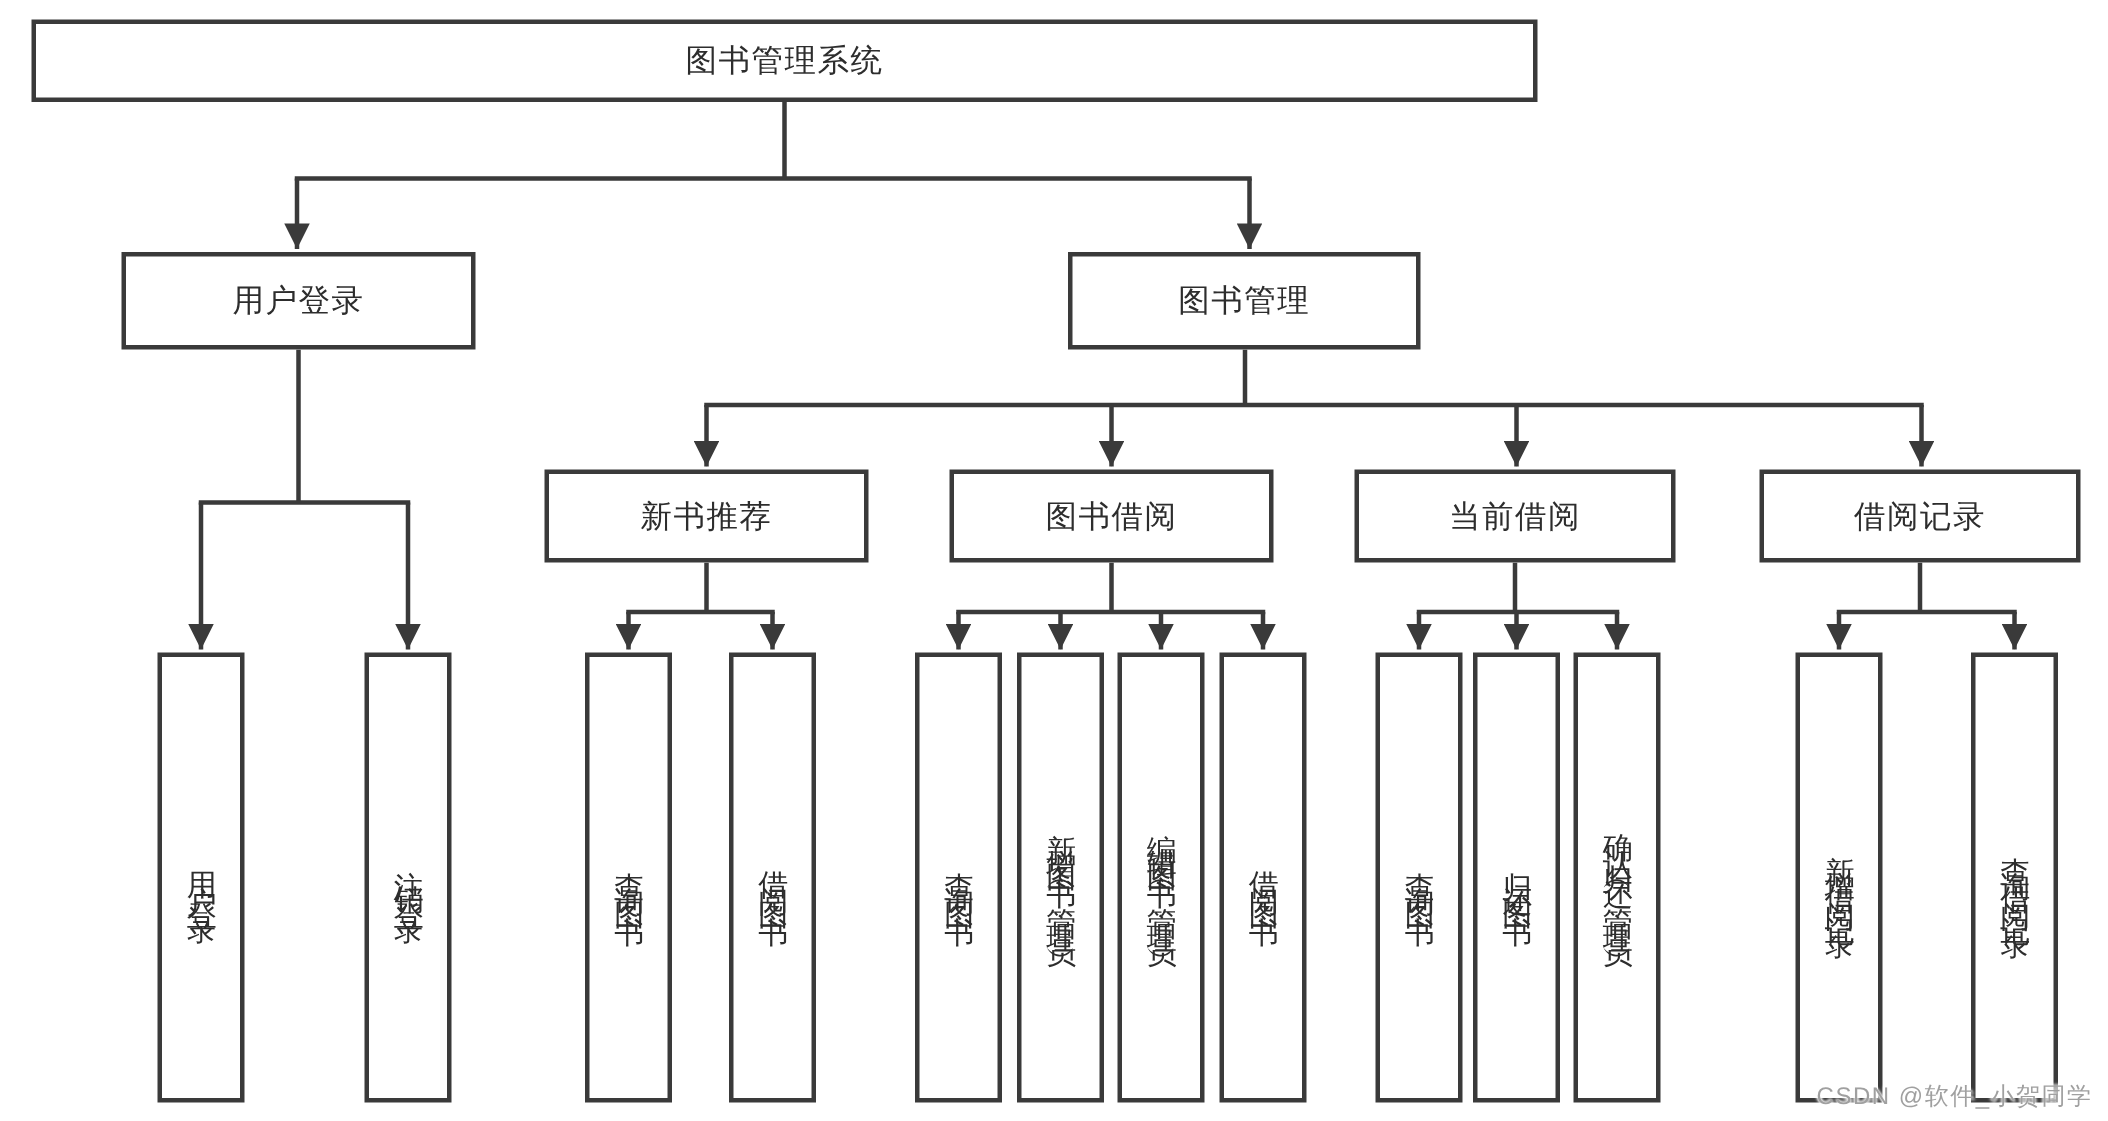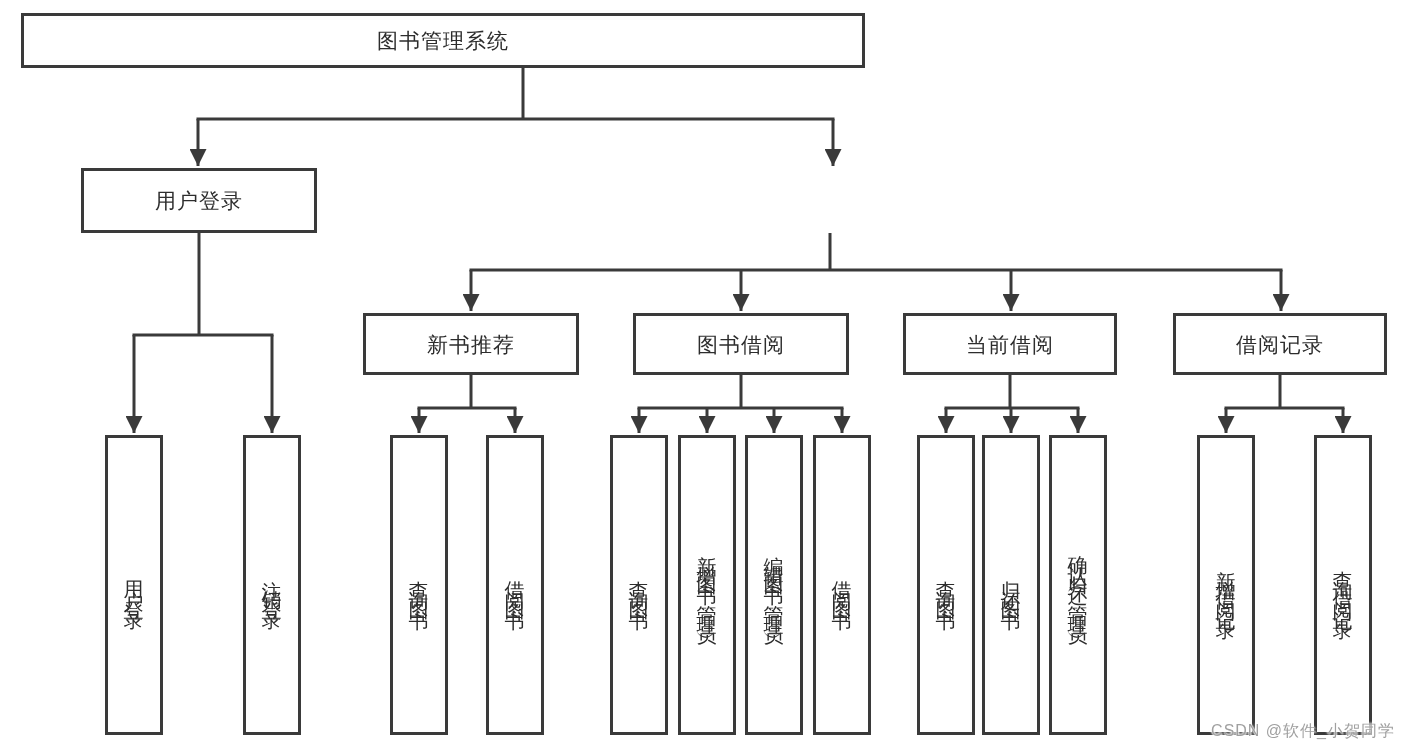--- a/index.html
+++ b/index.html
@@ -72,26 +72,29 @@
     <path d="M1010,375 V408 M944.5,408 H1079.5"></path>
     <path d="M946,408 V433" marker-end="url(#arrow)"></path>
     <path d="M1011,408 V433" marker-end="url(#arrow)"></path>
     <path d="M1078,408 V433" marker-end="url(#arrow)"></path>
 
     <path d="M1280,375 V408 M1224.5,408 H1344.5"></path>
     <path d="M1226,408 V433" marker-end="url(#arrow)"></path>
     <path d="M1343,408 V433" marker-end="url(#arrow)"></path>
   </svg>
 
-  <div class="node h" style="left:21px;top:13px;width:844px;height:55px;">
+  <div class="node h" style="left:21px;top:13px;width:1004px;height:55px;">
     <span>图书管理系统</span>
   </div>
 
   <div class="node h" style="left:81px;top:168px;width:236px;height:65px;">
     <span>用户登录</span>
+  </div>
+  <div class="node h" style="left:712px;top:168px;width:235px;height:65px;">
+    <span>图书管理</span>
   </div>
 
   <div class="node h" style="left:363px;top:313px;width:216px;height:62px;justify-content:center;">
     <span>新书推荐</span>
   </div>
   <div class="node h" style="left:903px;top:313px;width:214px;height:62px;">
     <span>当前借阅</span>
   </div>
   <div class="node h" style="left:633px;top:313px;width:216px;height:62px;">
     <span>图书借阅</span>

